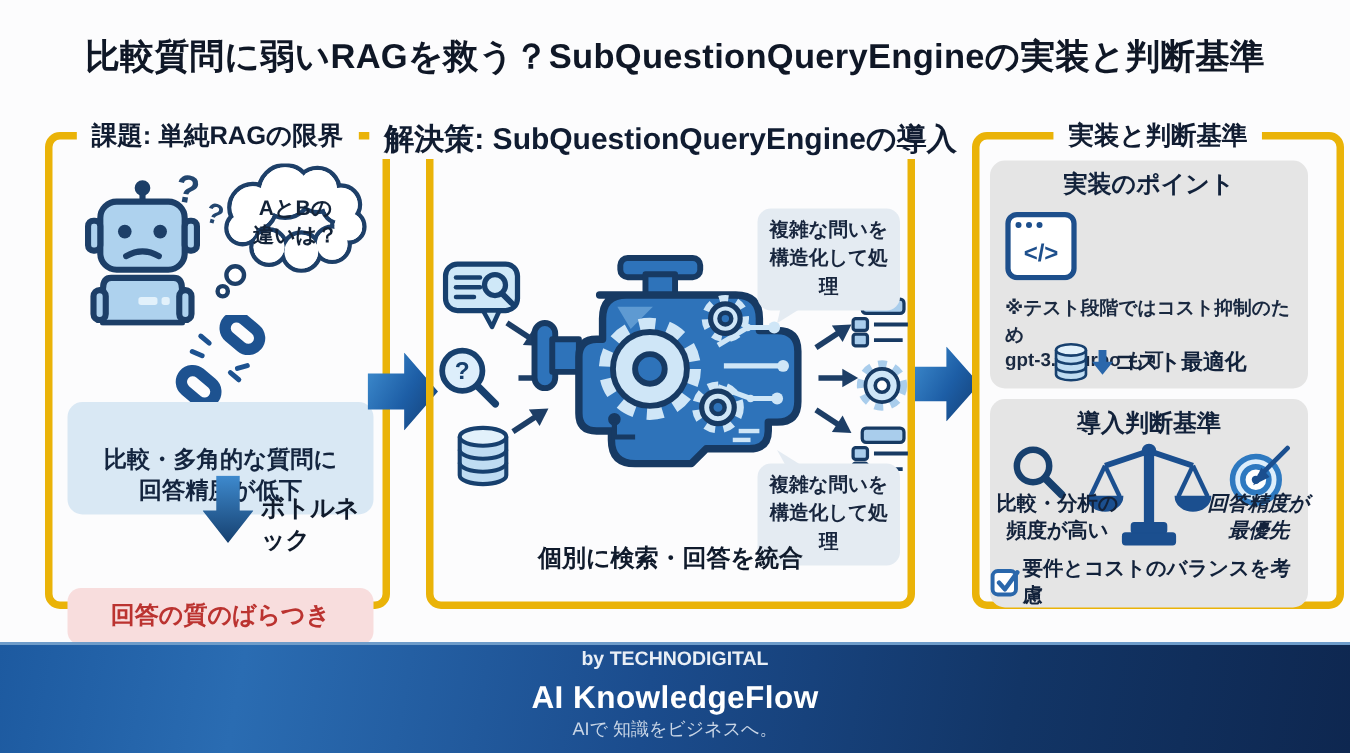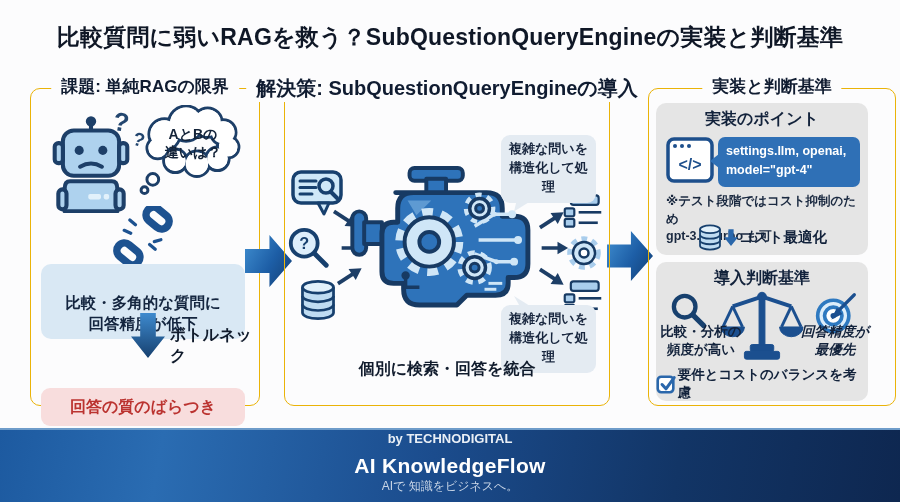--- a/index.html
+++ b/index.html
@@ -4,21 +4,21 @@
 <style>
   * { margin:0; padding:0; box-sizing:border-box; }
   html,body { background:#ffffff; }
   body { font-family:"Liberation Sans","DejaVu Sans",sans-serif; }
   #stage { position:relative; width:900px; height:502px; background:#fcfcfd; overflow:hidden; }
 
   .title { position:absolute; top:22px; left:0; width:100%; text-align:center;
            font-size:23px; font-weight:800; color:#0f1726; letter-spacing:.2px; }
 
   
-  .panel { position:absolute; border:1px solid #eab308; border-radius:10px;padding-left:32px; }
+  .panel { position:absolute; border:5px solid #eab308; border-radius:10px;padding-left:32px; }
   .panel .legend { position:absolute; top:-14px; left:50%; transform:translateX(-50%);
                    background:#fcfcfd; padding:0 10px; white-space:nowrap;
                    font-weight:800; color:#101c31; }
   #panel-problem  { left:30px;  top:88px; width:230px; height:318px; }
   #panel-solution { left:284px; top:88px; width:326px; height:318px; }
   #panel-criteria { left:648px; top:88px; width:248px; height:318px; }
   #panel-problem .legend, #panel-criteria .legend { font-size:17px; }
   #panel-solution .legend { font-size:20px; }
 
   .abs { position:absolute; }
@@ -322,24 +322,20 @@
       <div class="card-title">実装のポイント</div>
 
       <svg class="abs" style="left:10px;top:34px" width="48" height="46" viewBox="0 0 48 46">
         <rect x="2" y="2" width="44" height="42" rx="6" fill="#ffffff" stroke="#1d4f8c" stroke-width="3.5"></rect>
         <circle cx="9" cy="9" r="2" fill="#1d4f8c"></circle>
           <circle cx="16" cy="9" r="2" fill="#1d4f8c"></circle>
           <circle cx="23" cy="9" r="2" fill="#1d4f8c"></circle>
         <text x="24" y="33" text-anchor="middle" font-size="16" font-weight="bold" fill="#1d4f8c">&lt;/&gt;</text>
       </svg>
 
-      <div id="code-bubble">
-        <div>settings.llm, openai,</div>
-        <div>model="gpt-4"</div>
-      </div>
 
       <div id="impl-note">
         <div>※テスト段階ではコスト抑制のため</div>
         <div>gpt-3.5-turbo も可</div>
       </div>
 
       <div class="icon-text-row" id="cost-row">
         <svg width="26" height="27">
             <use href="#sym-db"></use>
           </svg>

